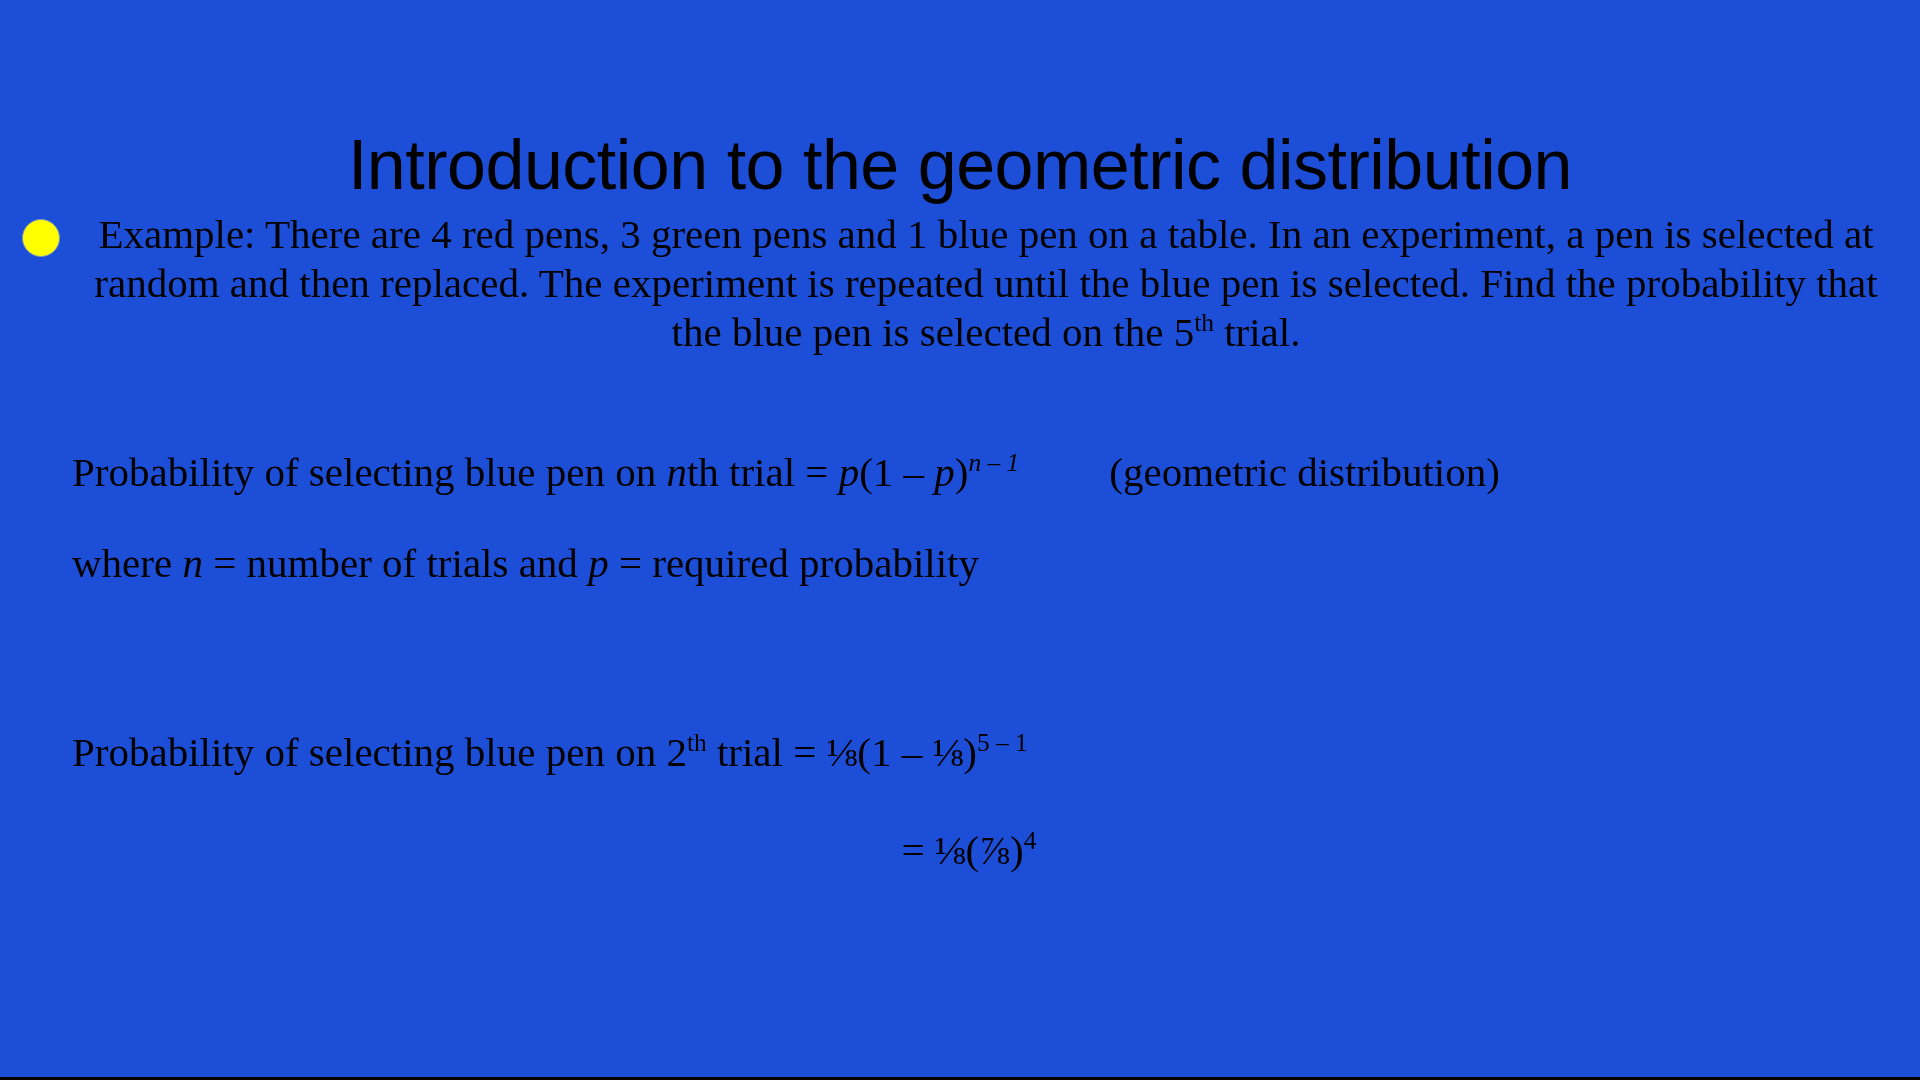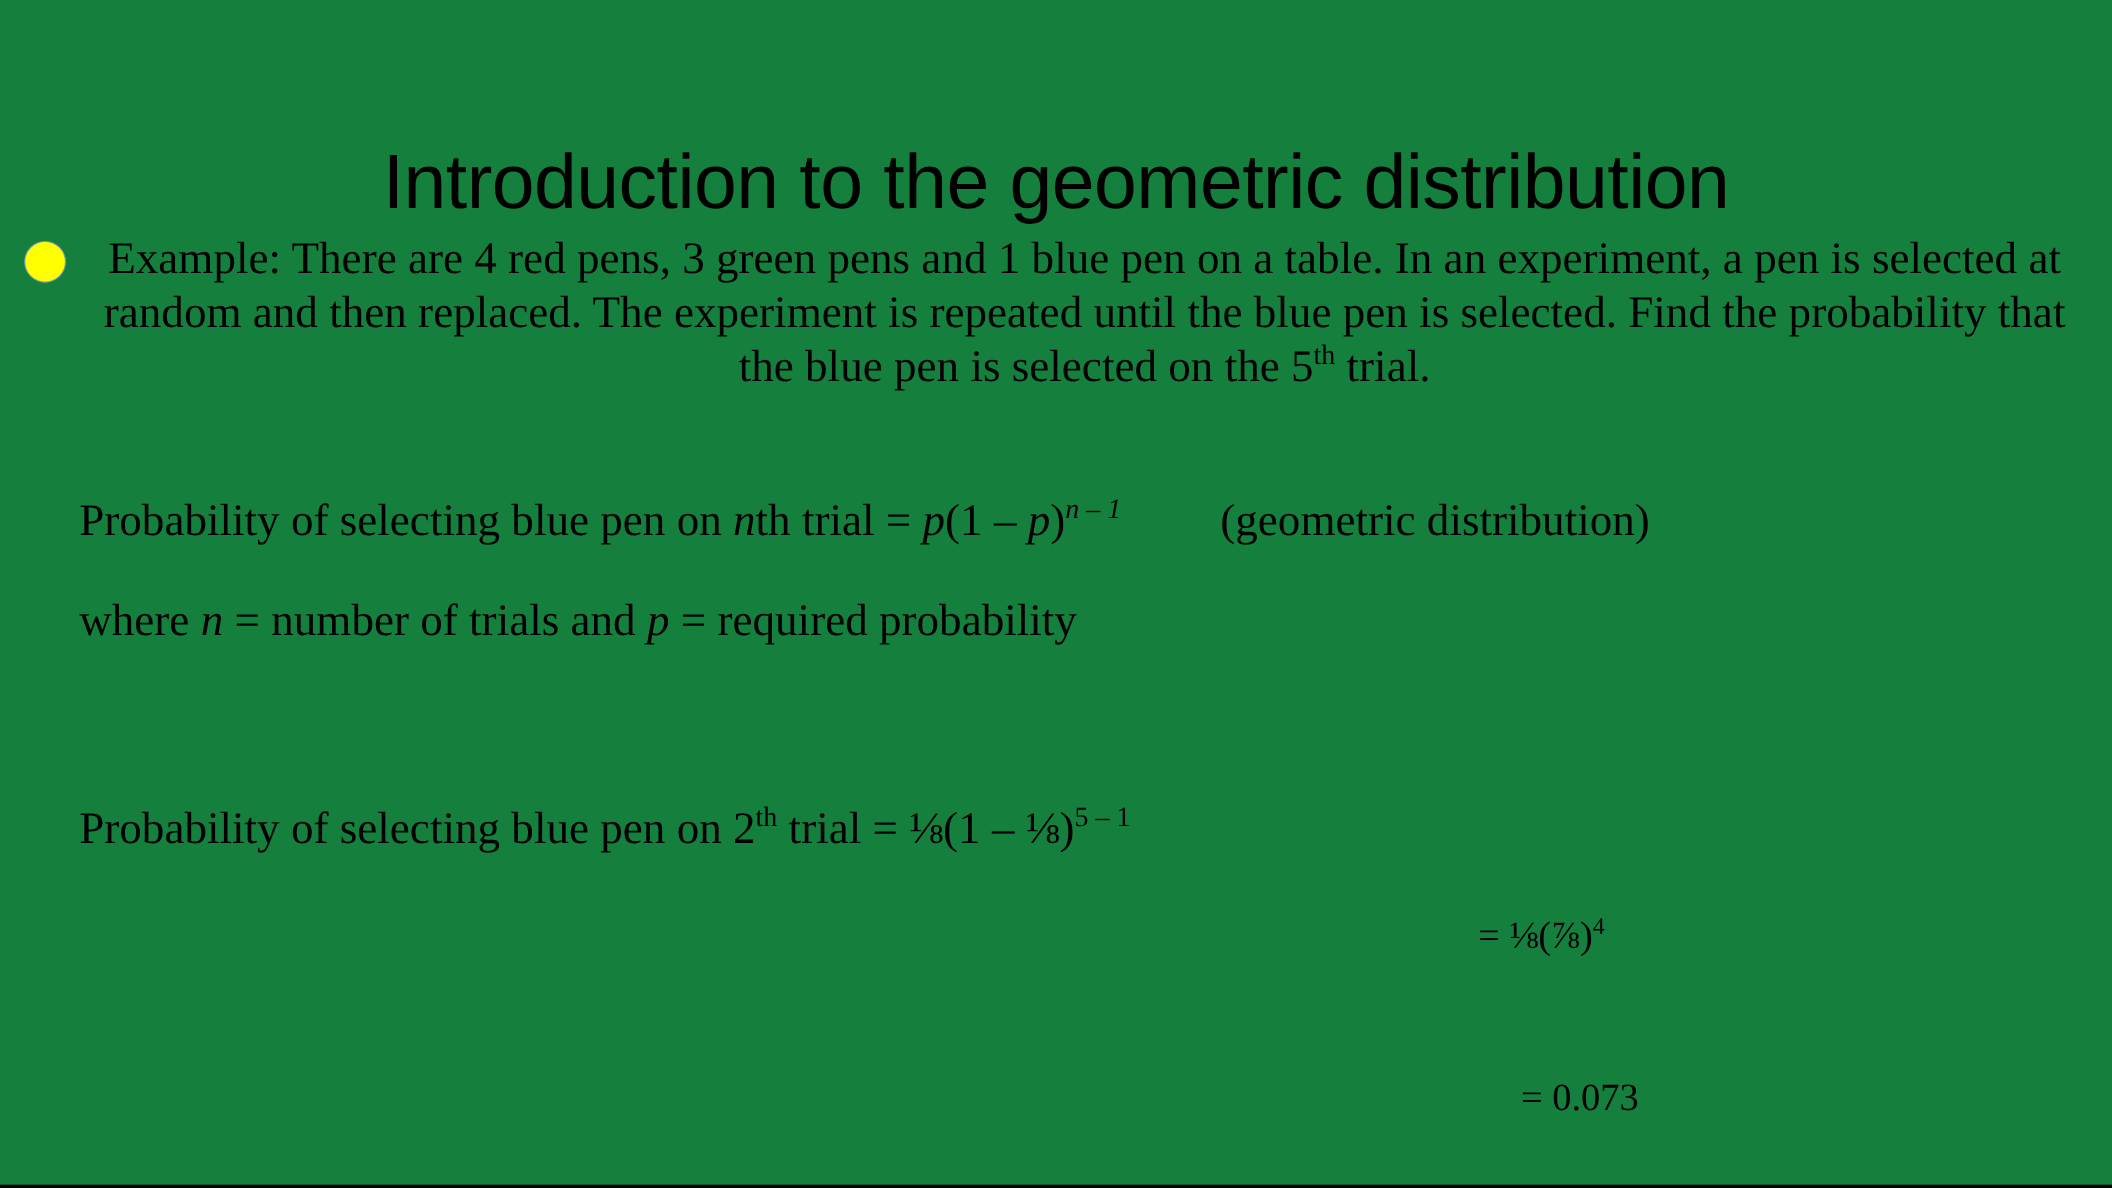--- a/index.html
+++ b/index.html
@@ -12,21 +12,21 @@
     height: 1080px;
     overflow: hidden;
     font-family: "Liberation Serif", serif;
     color: #000000;
   }
 
   #slide {
     position: relative;
     width: 1920px;
     height: 1080px;
-    background: #15803d;
+    background: #1d4ed8;
     box-sizing: border-box;
     border-bottom: 3px solid #000000;
   }
 
   
   #slide-title {
     position: absolute;
     left: 0;
     top: 78px;
     width: 1920px;
@@ -91,24 +91,23 @@
     line-height: 0;
   }
 
   .spacer-wide {
     display: inline-block;
     width: 90px;
   }
 
   .eq-line {
     padding-left: 52px;
-    font-size: 35px;
+    font-size: 41px;
     line-height: 49px;
     white-space: pre;
-    text-align: center;
   }
 
   .eq-indent-1 { padding-left: 820px; }
   .eq-indent-2 { padding-left: 890px; }
 
   .nowrap { white-space: nowrap; }
 </style>
 </head>
 <body>
 
@@ -139,20 +138,17 @@
     <div class="gap-md"></div>
 
     <div class="para indent">
       <span>Probability of selecting blue pen on 2</span><sup class="sup">th</sup><span> trial = ⅛(1 – ⅛)</span><sup class="sup">5 – 1</sup>
     </div>
 
     <div class="eq-line eq-indent-1">
       <span>= ⅛(⅞)</span><sup class="sup">4</sup>
     </div>
 
-    <div class="eq-line eq-indent-2">
-      <span>= 0.073</span>
-    </div>
 
     <div class="gap-lg"></div>
 
   </div>
 </div>
 
 </body></html>

